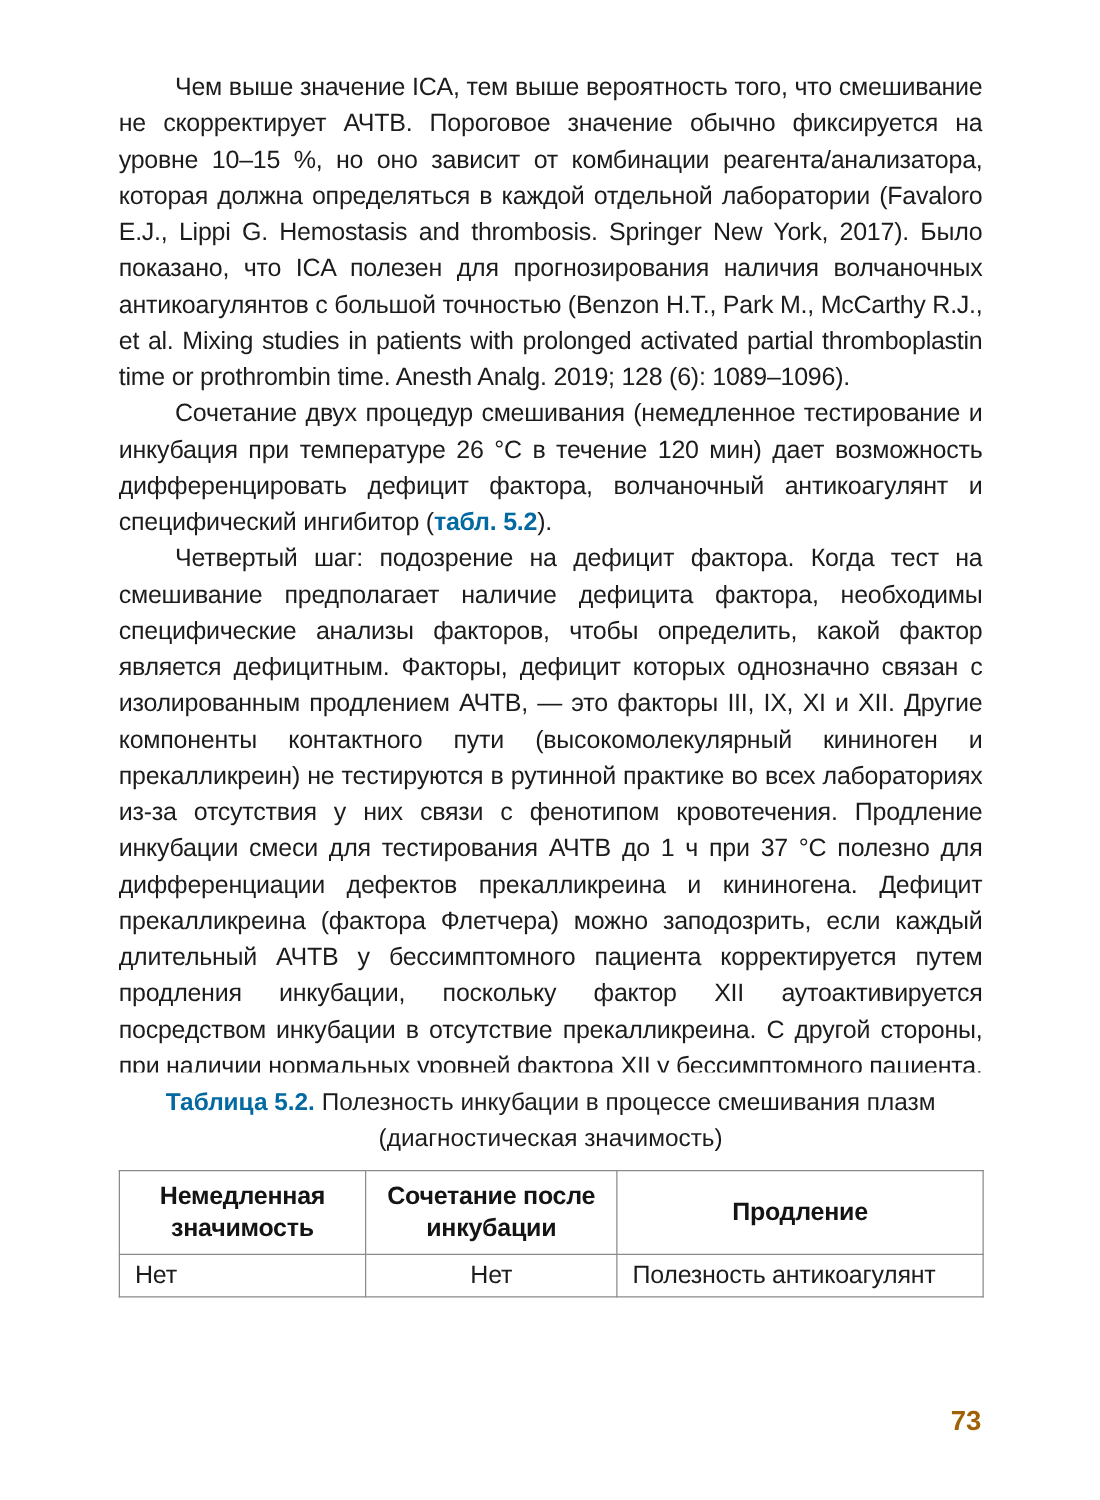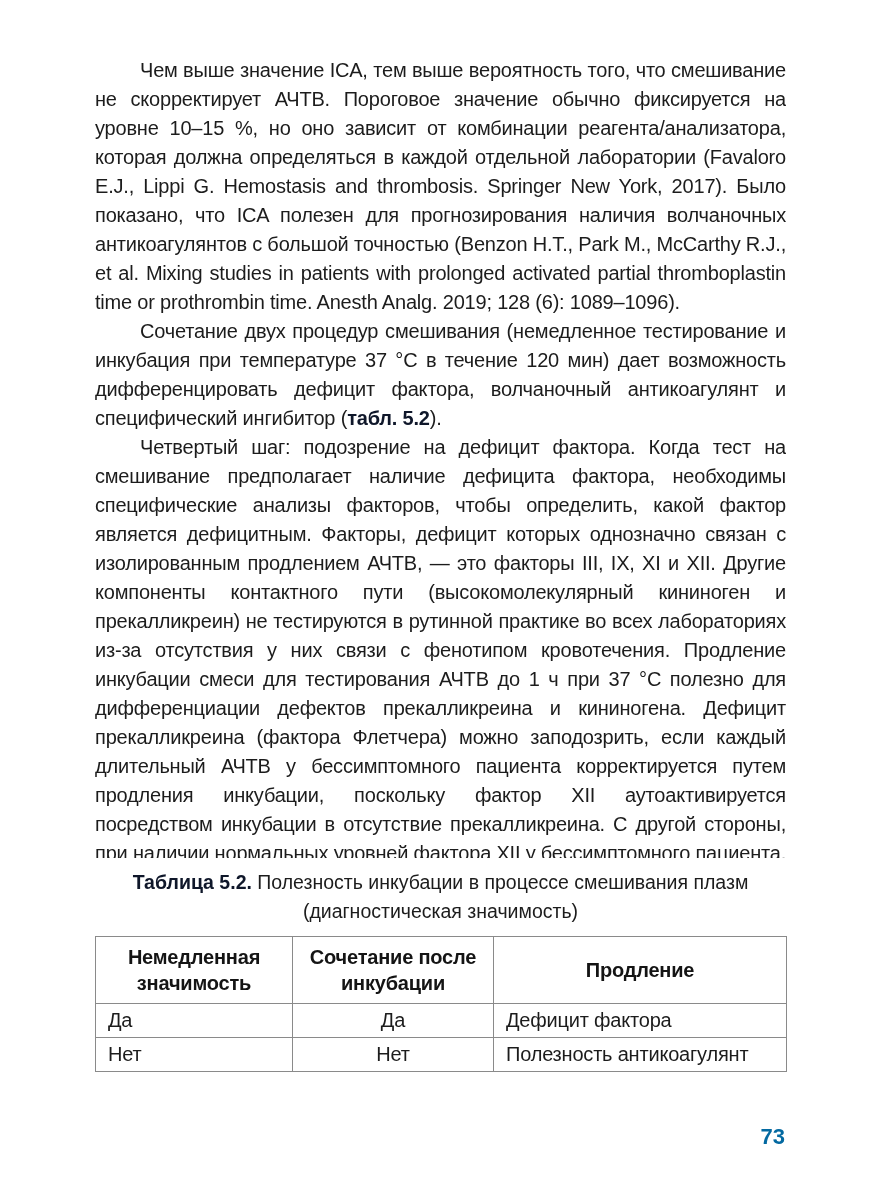--- a/index.html
+++ b/index.html
@@ -21,21 +21,21 @@
   }
   .text-block p {
     margin: 0;
     font-size: 20px;
     line-height: 29px;
     text-align: justify;
     text-indent: 45px;
     letter-spacing: -0.2px;
     color: #1c1c1c;
   }
-  .accent { color: #0f172a; font-weight: 700; }
+  .accent { color: #0369a1; font-weight: 700; }
 
   .bottom-block {
     position: absolute;
     left: 95px; top: 868px;
     width: 691px;
   }
   .caption {
     text-align: center;
     font-size: 19.5px;
     line-height: 29px;
@@ -75,31 +75,31 @@
   table.data td.center { text-align: center; }
   col.c1 { width: 197px; }
   col.c2 { width: 201px; }
   col.c3 { width: 293px; }
 
   .page-number {
     position: absolute;
     right: 95px; bottom: 50px;
     font-size: 22px;
     font-weight: 600;
-    color: #0369a1;
+    color: #a16207;
   }
 </style>
 </head>
 <body>
 
 <div class="page">
 
   <div class="text-block">
     <p>Чем выше значение ICA, тем выше вероятность того, что смешивание не скорректирует АЧТВ. Пороговое значение обычно фиксируется на уровне 10–15 %, но оно зависит от комбинации реагента/анализатора, которая должна определяться в каждой отдельной лаборатории (Favaloro E.J., Lippi G. Hemostasis and thrombosis. Springer New York, 2017). Было показано, что ICA полезен для прогнозирования наличия волчаночных антикоагулянтов с большой точностью (Benzon H.T., Park M., McCarthy R.J., et al. Mixing studies in patients with prolonged activated partial thromboplastin time or prothrombin time. Anesth Analg. 2019; 128 (6): 1089–1096).</p>
-    <p><span>Сочетание двух процедур смешивания (немедленное тестирование и инкубация при температуре 37 °C в течение 120 мин) дает возможность дифференцировать дефицит фактора, волчаночный антикоагулянт и специфический ингибитор (</span><span class="accent">табл. 5.2</span><span>).</span></p>
+    <p><span>Сочетание двух процедур смешивания (немедленное тестирование и инкубация при температуре 26 °C в течение 120 мин) дает возможность дифференцировать дефицит фактора, волчаночный антикоагулянт и специфический ингибитор (</span><span class="accent">табл. 5.2</span><span>).</span></p>
     <p>Четвертый шаг: подозрение на дефицит фактора. Когда тест на смешивание предполагает наличие дефицита фактора, необходимы специфические анализы факторов, чтобы определить, какой фактор является дефицитным. Факторы, дефицит которых однозначно связан с изолированным продлением АЧТВ, — это факторы III, IX, XI и XII. Другие компоненты контактного пути (высокомолекулярный кининоген и прекалликреин) не тестируются в рутинной практике во всех лабораториях из-за отсутствия у них связи с фенотипом кровотечения. Продление инкубации смеси для тестирования АЧТВ до 1 ч при 37 °C полезно для дифференциации дефектов прекалликреина и кининогена. Дефицит прекалликреина (фактора Флетчера) можно заподозрить, если каждый длительный АЧТВ у бессимптомного пациента корректируется путем продления инкубации, поскольку фактор XII аутоактивируется посредством инкубации в  отсутствие прекалликреина. С другой стороны, при наличии нормальных уровней фактора XII у бессимптомного пациента, у которого АЧТВ не</p>
   </div>
 
   <div class="bottom-block">
     <div class="caption"><span class="accent">Таблица 5.2.</span><span> Полезность инкубации в процессе смешивания плазм (диагностическая значимость)</span></div>
 
     <table class="data">
       <colgroup>
           <col class="c1">
           <col class="c2">
@@ -107,25 +107,20 @@
         </colgroup>
       <thead>
         <tr>
           <th>Немедленная значимость</th>
           <th>Сочетание после инкубации</th>
           <th>Продление</th>
         </tr>
       </thead>
       <tbody>
         <tr>
-          <td>Да</td>
-          <td class="center">Да</td>
-          <td>Дефицит фактора</td>
-        </tr>
-        <tr>
           <td>Нет</td>
           <td class="center">Нет</td>
           <td>Полезность антикоагулянт</td>
         </tr>
       </tbody>
     </table>
   </div>
 
   <div class="page-number">73</div>
 

